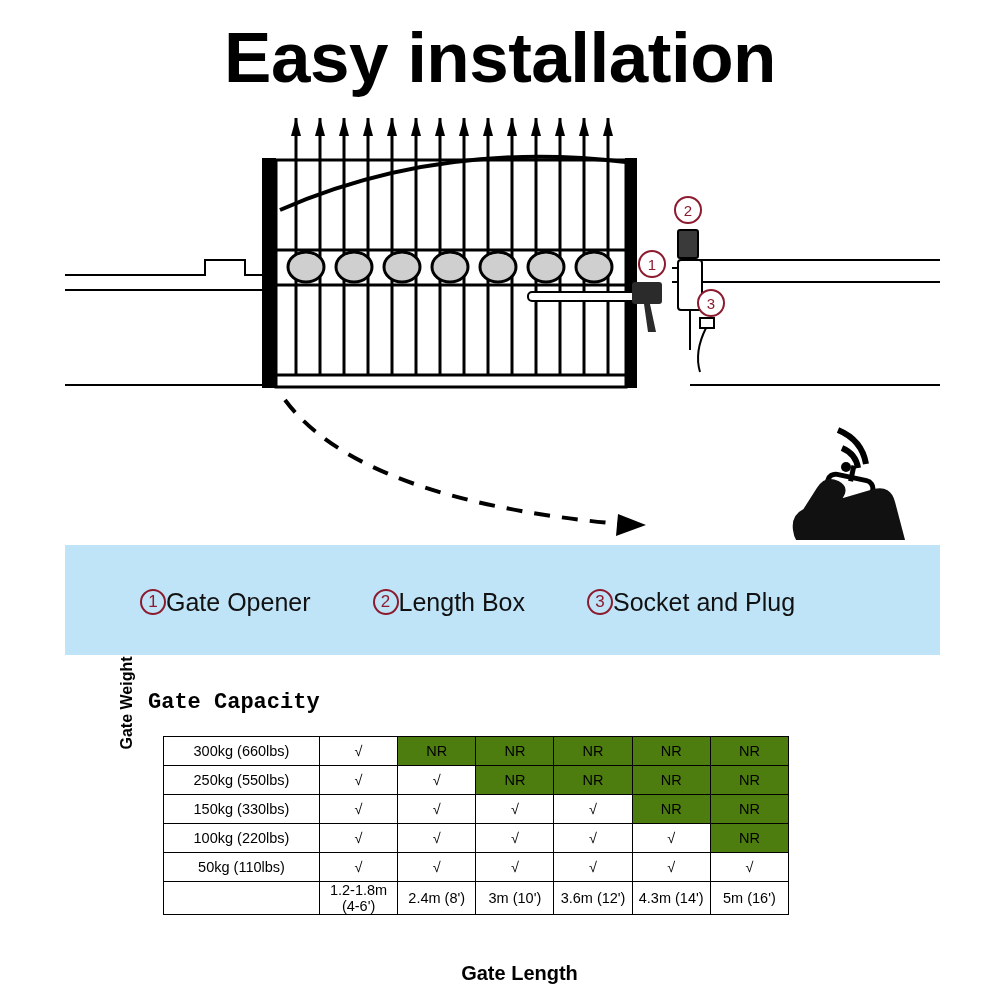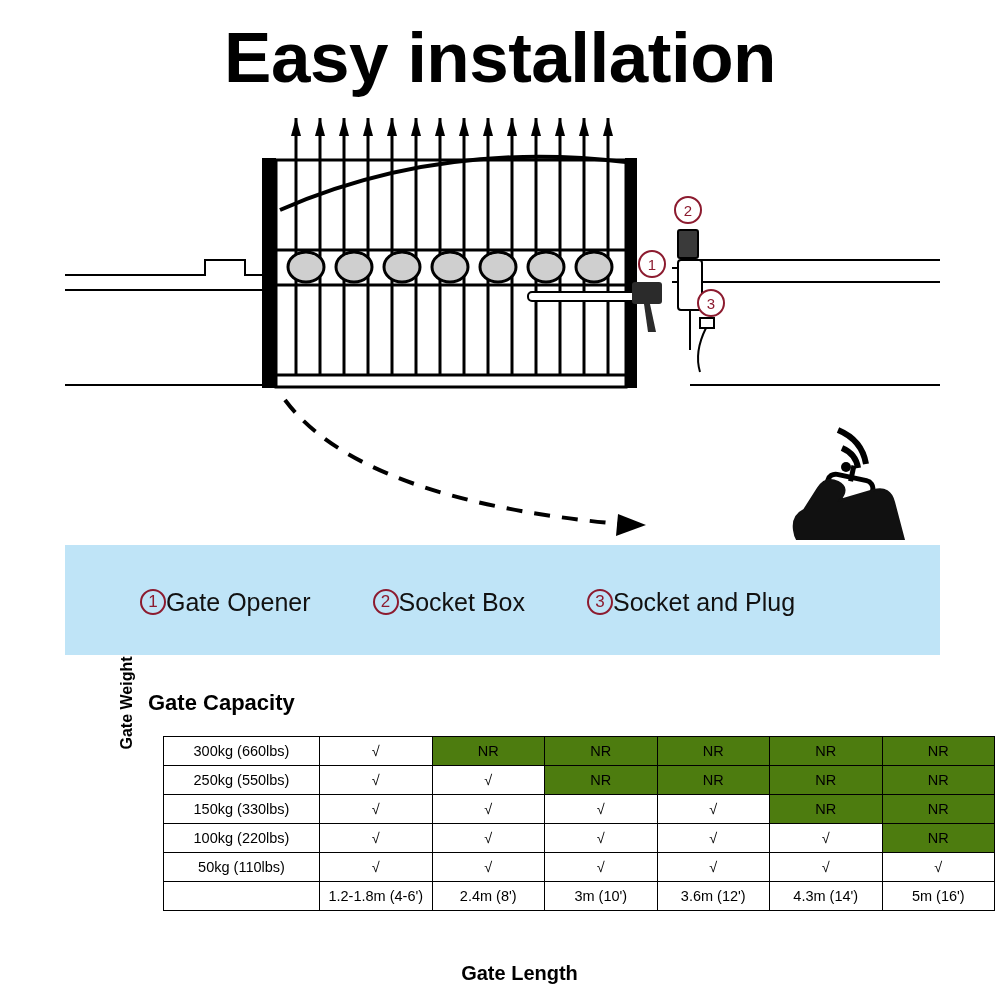--- a/index.html
+++ b/index.html
@@ -81,38 +81,39 @@
     left: 0;
     top: 690px;
     width: 1000px;
   }
   #table-heading {
     position: absolute;
     left: 148px;
     top: 0;
     font-size: 22px;
     font-weight: bold;
+    font-family: Liberation Mono, monospace;
   }
   #gate-weight-label {
     position: absolute;
     left: 118px;
     top: 113px;
     width: 200px;
     transform: rotate(-90deg);
     transform-origin: 0 0;
     font-size: 16px;
     font-weight: bold;
     text-align: center;
   }
   table.capacity {
     position: absolute;
     left: 163px;
     top: 46px;
     border-collapse: collapse;
-    width: 832px;
+    width: 626px;
     table-layout: fixed;
   }
   table.capacity td {
     border: 1px solid #000000;
     height: 28px;
     text-align: center;
     font-size: 14.5px;
     padding: 0;
   }
   td.rowhead {
@@ -305,21 +306,21 @@
 </svg>
 
 <div id="legend-band"></div>
 <div id="legend-items">
   <div class="legend-item">
     <span class="num-circle">1</span>
     <span class="legend-label">Gate Opener</span>
   </div>
   <div class="legend-item">
     <span class="num-circle">2</span>
-    <span class="legend-label">Socket Box</span>
+    <span class="legend-label">Length Box</span>
   </div>
   <div class="legend-item">
     <span class="num-circle">3</span>
     <span class="legend-label">Socket and Plug</span>
   </div>
 </div>
 
 <div id="table-section">
   <div id="table-heading">Gate Capacity</div>
   <div id="gate-weight-label">Gate Weight</div>

